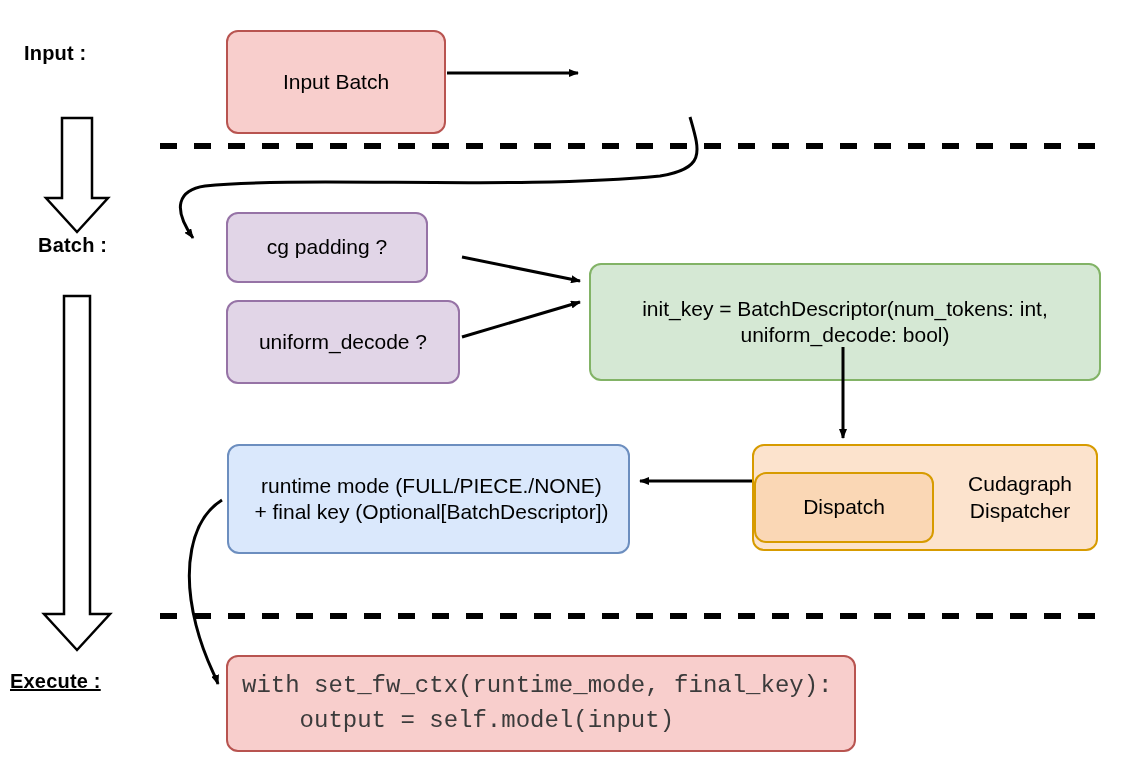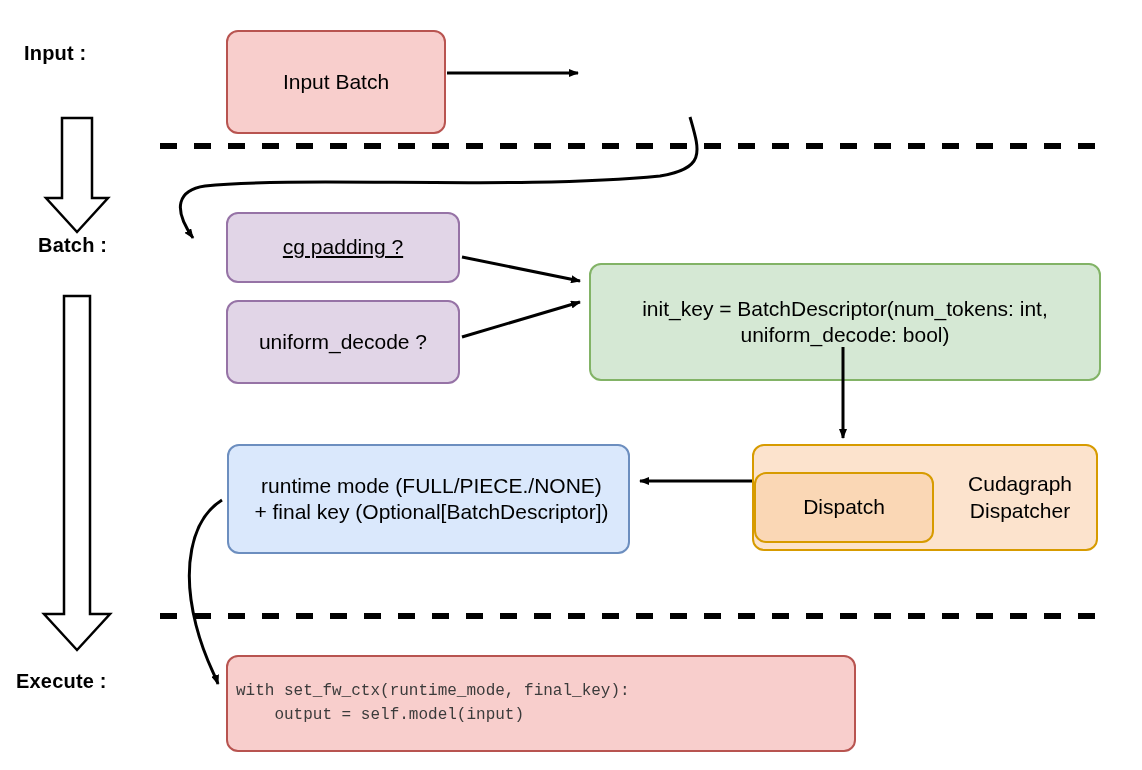--- a/index.html
+++ b/index.html
@@ -72,51 +72,51 @@
     padding-right: 24px;
   }
   .node-orange-inner {
     background: #fad7b5;
     border-color: #d79b00;
   }
   .node-code {
     background: #f8cecc;
     border-color: #b85450;
     font-family: "Liberation Mono", monospace;
-    font-size: 16px;
+    font-size: 24px;
     line-height: 1.45;
     text-align: left;
     justify-content: flex-start;
     align-items: center;
     color: #3b3b3b;
     white-space: pre;
-    padding-left: 8px;
+    padding-left: 14px;
   }
   .svg-layer {
     position: absolute;
     left: 0;
     top: 0;
     width: 1142px;
     height: 770px;
     pointer-events: none;
   }
 </style>
 </head>
 <body>
 
 <div id="canvas">
 
   <div class="stage-label" style="left:24px; top:42px;">Input :</div>
   <div class="stage-label" style="left:38px; top:234px;">Batch :</div>
-  <div class="stage-label" style="left:16px; top:670px;">Execute :</div>
+  <div class="stage-label" style="left:10px; top:670px;text-decoration:underline;">Execute :</div>
 
   <div class="node node-input-batch" style="left:226px; top:30px; width:220px; height:104px;">Input Batch</div>
 
 
-  <div class="node node-purple" style="left:226px; top:212px; width:234px; height:71px;text-decoration:underline;">cg padding ?</div>
+  <div class="node node-purple" style="left:226px; top:212px; width:202px; height:71px;">cg padding ?</div>
 
   <div class="node node-purple" style="left:226px; top:300px; width:234px; height:84px;">uniform_decode ?</div>
 
   <div class="node node-green" style="left:589px; top:227px; width:512px; height:118px;">init_key = BatchDescriptor(num_tokens: int,
 uniform_decode: bool)</div>
 
   <div class="node node-blue" style="left:227px; top:444px; width:403px; height:110px;padding-left:16px;">runtime mode (FULL/PIECE./NONE)
 + final key (Optional[BatchDescriptor])</div>
 
   <div class="node node-orange-outer" style="left:752px; top:444px; width:346px; height:107px;">Cudagraph

